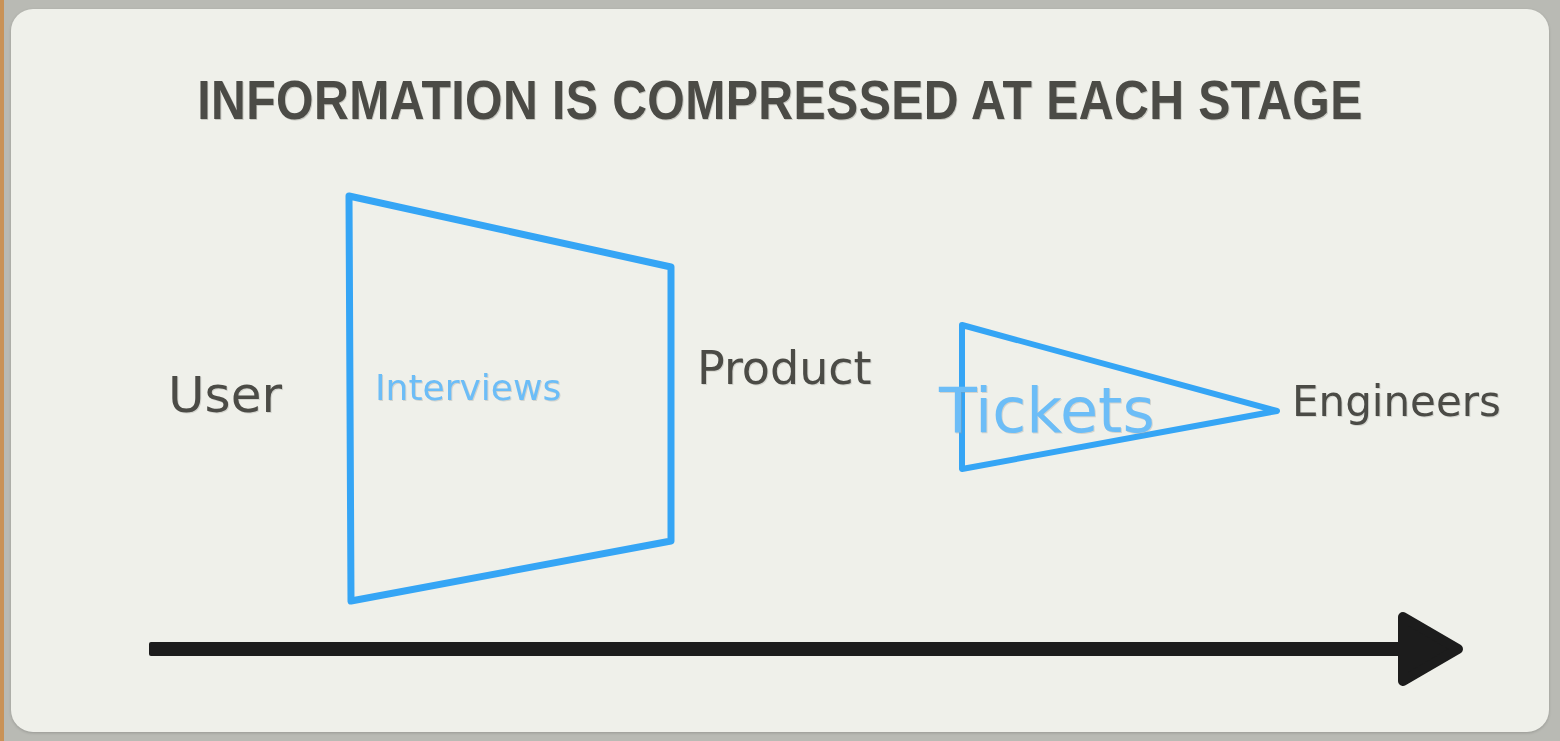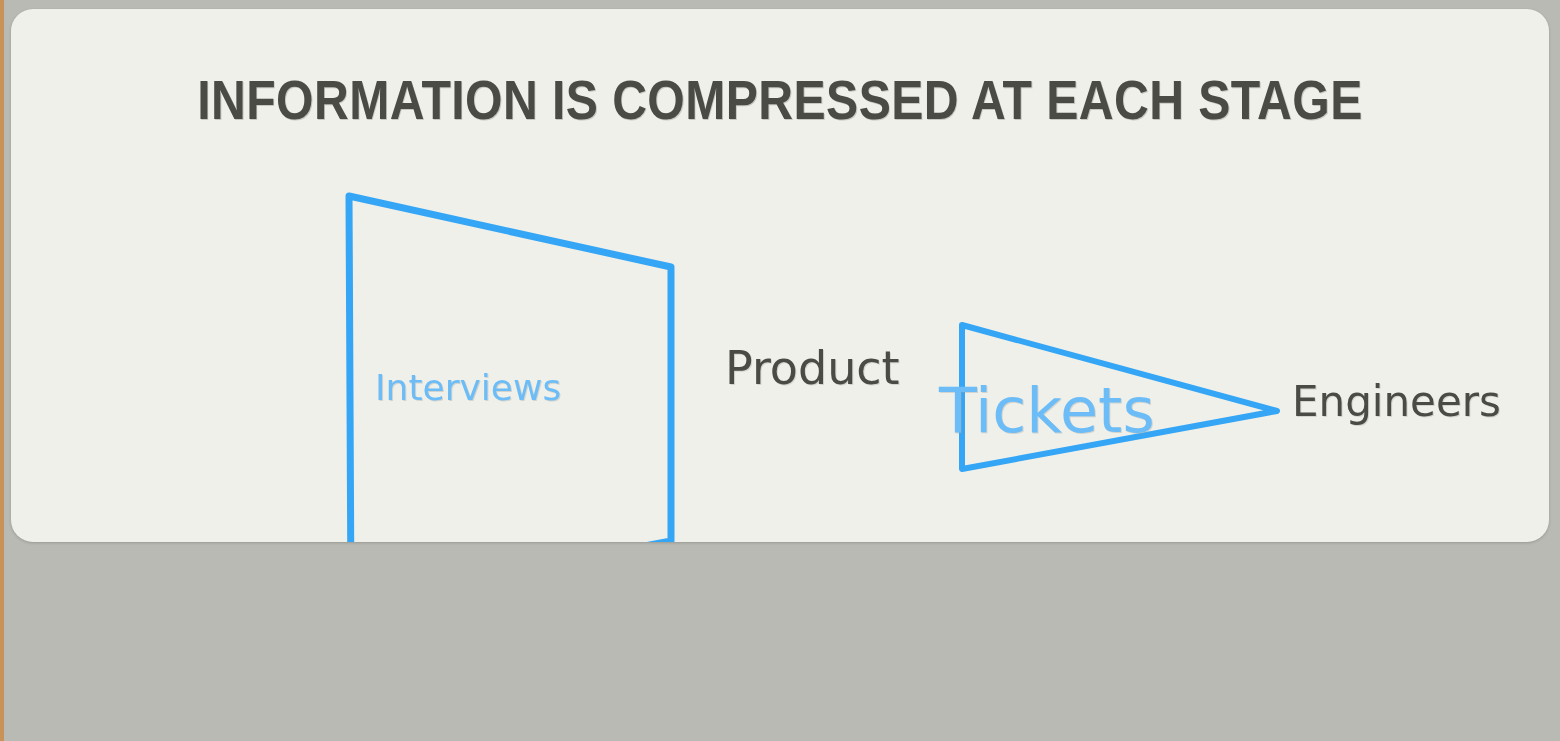--- a/index.html
+++ b/index.html
@@ -24,21 +24,21 @@
         #c99257 0px, #c99257 4px,
         #b9bab4 4px, #b9bab4 100%);
   }
 
   
   #card {
     position: absolute;
     left: 11px;
     top: 9px;
     width: 1538px;
-    height: 533px;
+    height: 723px;
     background: #eff0ea;
     border-radius: 22px;
     box-shadow: 0 1px 3px rgba(0,0,0,0.18);
     overflow: hidden;
   }
 
   
   #title {
     position: absolute;
     left: 0;
@@ -80,21 +80,21 @@
     left: 157px;
     top: 357px;
     font-size: 50px;
   }
   #label-interviews {
     left: 364px;
     top: 358px;
     font-size: 36px;
   }
   #label-pm {
-    left: 714px;
+    left: 686px;
     top: 310px;
     font-size: 46px;
     line-height: 98px;
   }
   #label-pm .pm-line { display: block; }
   #label-tickets {
     left: 928px;
     top: 365px;
     font-size: 62px;
   }
@@ -117,20 +117,21 @@
       <polygon points="338,187 660,258 660,532 340,592" fill="none" stroke="#35a5f5" stroke-width="7" stroke-linejoin="round" stroke-linecap="round"></polygon>
 
       <polygon points="951,316 1266,402 951,460" fill="none" stroke="#35a5f5" stroke-width="6" stroke-linejoin="round" stroke-linecap="round"></polygon>
 
       <g>
         <rect x="138" y="633" width="1262" height="14" fill="#1c1c1c" rx="2"></rect>
         <polygon points="1392,608 1447,640 1392,672" fill="#1c1c1c" stroke="#1c1c1c" stroke-width="10" stroke-linejoin="round"></polygon>
       </g>
     </svg>
 
+    <div class="lbl lbl-dark" id="label-user">User</div>
 
     <div class="lbl lbl-blue" id="label-interviews">Interviews</div>
 
     <div class="lbl lbl-dark" id="label-pm">
       <span class="pm-line">Product</span>
     </div>
 
     <div class="lbl lbl-blue" id="label-tickets">Tickets</div>
 
     <div class="lbl lbl-dark" id="label-engineers">Engineers</div>

